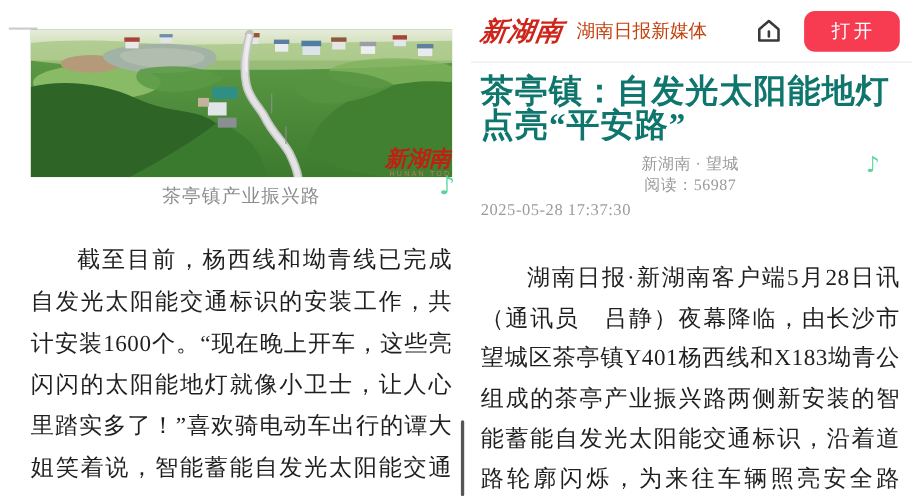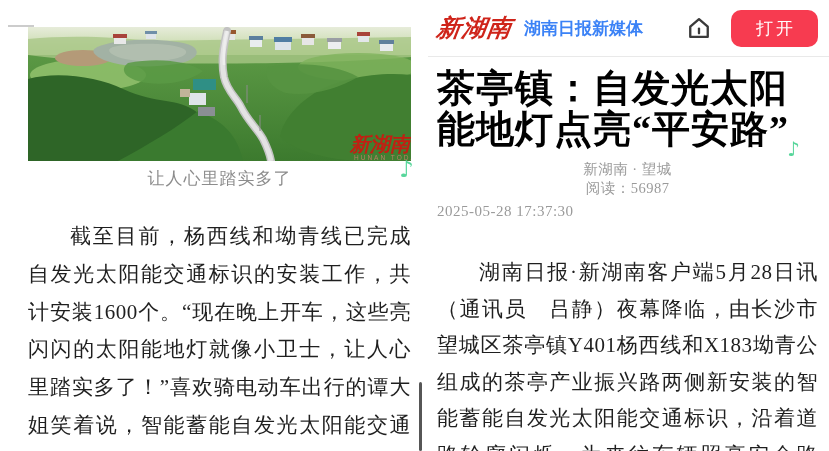--- a/index.html
+++ b/index.html
@@ -23,32 +23,32 @@
   .right-pane{position:absolute;left:437px;top:0;width:381px;}
   .site-header{
     height:56px;display:flex;align-items:center;
     font-family:"Liberation Sans","DejaVu Sans",sans-serif;
   }
   .logo{
     color:#cf241a;font-size:24px;font-weight:bold;font-style:italic;
     transform:skewX(-8deg);font-family:"Liberation Serif","DejaVu Serif",serif;
     letter-spacing:1px;white-space:nowrap;
   }
-  .media-name{font-size:17px;color:#3b82f6;margin-left:12px;flex:0 0 auto;font-weight:bold;}
+  .media-name{font-size:17px;color:#c2410c;margin-left:12px;flex:0 0 auto;}
   .header-spacer{flex:1;}
   .home-btn{width:28px;height:28px;margin-right:18px;cursor:pointer;}
   .open-btn{
     width:87px;height:37px;background:#f73b50;color:#ffffff;border:none;
     border-radius:10px;font-size:17px;letter-spacing:3px;cursor:pointer;
     font-family:"Liberation Sans","DejaVu Sans",sans-serif;padding:0 0 0 3px;
   }
   .header-rule{position:absolute;left:428px;top:56px;width:401px;height:1px;background:#e9e9e9;}
   .article-title{
-    margin-top:12px;font-size:38px;line-height:41px;font-weight:bold;
-    color:#000000;letter-spacing:1px;
+    margin-top:12px;font-size:30px;line-height:31px;font-weight:bold;
+    color:#0f766e;letter-spacing:1px;
   }
   .meta-row{
     margin-top:10px;display:flex;justify-content:space-between;align-items:center;
     font-size:14.5px;color:#9a9a9a;letter-spacing:.5px;flex-direction:column;
   }
   .pub-date{margin-top:5px;font-size:15px;color:#9a9a9a;letter-spacing:.5px;}
   .right-pane .body-text{margin-top:34px;line-height:36.5px;}
   
   .music-note{position:absolute;color:#57d69b;font-family:"DejaVu Sans",sans-serif;}
   .note-left{left:399px;top:156px;font-size:23px;}
@@ -132,21 +132,21 @@
 
       <line x1="219" y1="58" x2="219" y2="76" stroke="#8c8c8c" stroke-width="1"></line>
       <line x1="232" y1="88" x2="232" y2="104" stroke="#8c8c8c" stroke-width="1"></line>
 
       <g>
         <text x="322" y="124" font-size="20" font-weight="bold" font-style="italic" fill="#c21f12" font-family="Liberation Serif, DejaVu Serif, serif">新湖南</text>
         <text x="326" y="133" font-size="6.5" letter-spacing="2" fill="#cf7d6d" opacity=".85" font-family="Liberation Sans, DejaVu Sans, sans-serif">HUNAN TODAY</text>
       </g>
     </svg>
 
-    <div class="caption">让人心里踏实多了</div>
+    <div class="caption">茶亭镇产业振兴路</div>
 
     <div class="body-text">截至目前，杨西线和坳青线已完成自发光太阳能交通标识的安装工作，共计安装1600个。“现在晚上开车，这些亮闪闪的太阳能地灯就像小卫士，让人心里踏实多了！”喜欢骑电动车出行的谭大姐笑着说，智能蓄能自发光太阳能交通标识的安装极大地提升了这两条线路的行车安全</div>
   </div>
 
   <div class="right-pane">
 
     <div class="site-header">
       <span class="logo">新湖南</span>
       <span class="media-name">湖南日报新媒体</span>
       <span class="header-spacer"></span>

